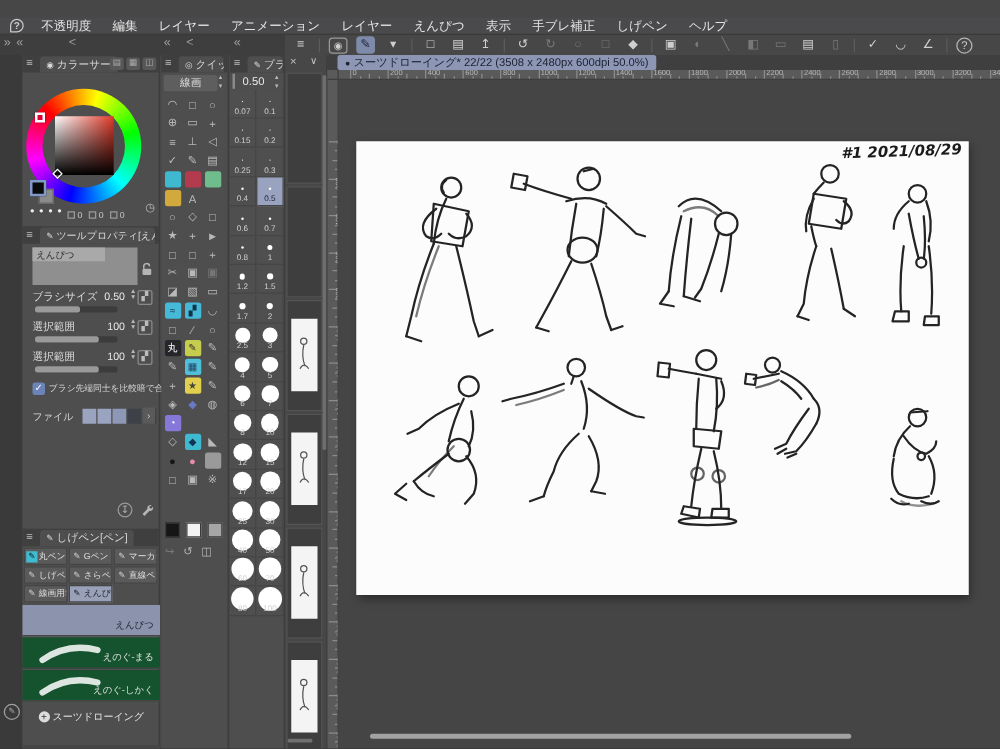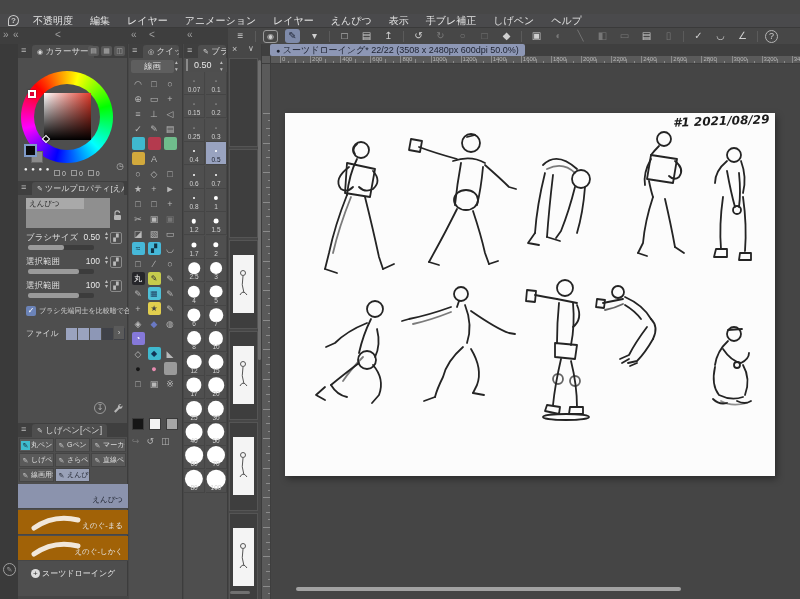--- a/index.html
+++ b/index.html
@@ -59,21 +59,21 @@
 
   .chkbox{width:10px;height:10px;background:#6b83b8;border-radius:2px;color:#fff;font-size:8px;line-height:10px;text-align:center;}
   .stabseg{width:11px;height:12px;margin-right:1px;display:inline-block;}
 
   
   .st-btn{position:absolute;width:35px;height:14px;background:#5a5a5a;border:1px solid #454545;font-size:7px;color:#e0e0e0;
     display:flex;align-items:center;gap:1px;padding-left:1px;white-space:nowrap;overflow:hidden;}
   .st-btn .pic{width:9px;height:9px;flex:none;font-size:7px;line-height:9px;text-align:center;color:#ccc;}
   .st-btn.hl{background:#99a1b8;color:#20242f;}
   .st-btn.hl .pic{color:#20242f;}
-  .st-row{position:absolute;left:0;width:110px;height:25px;background:#a16207;border-bottom:1px solid #464646;font-size:7.5px;}
+  .st-row{position:absolute;left:0;width:110px;height:25px;background:#14532d;border-bottom:1px solid #464646;font-size:7.5px;}
   .st-row .lab{position:absolute;right:5px;bottom:3px;color:#e3e3e3;}
   .st-row.sel{background:#8b93ad;}
   .st-row.sel .lab{color:#1f2430;}
 
   
   .qa-cell{width:16px;height:15px;display:flex;align-items:center;justify-content:center;font-size:9px;color:#b9b9b9;}
   .qa-chip{width:13px;height:13px;border-radius:2px;}
   .qa-sw{width:12px;height:12px;display:inline-block;margin-right:2px;border:1px solid #3a3a3a;}
 
   

